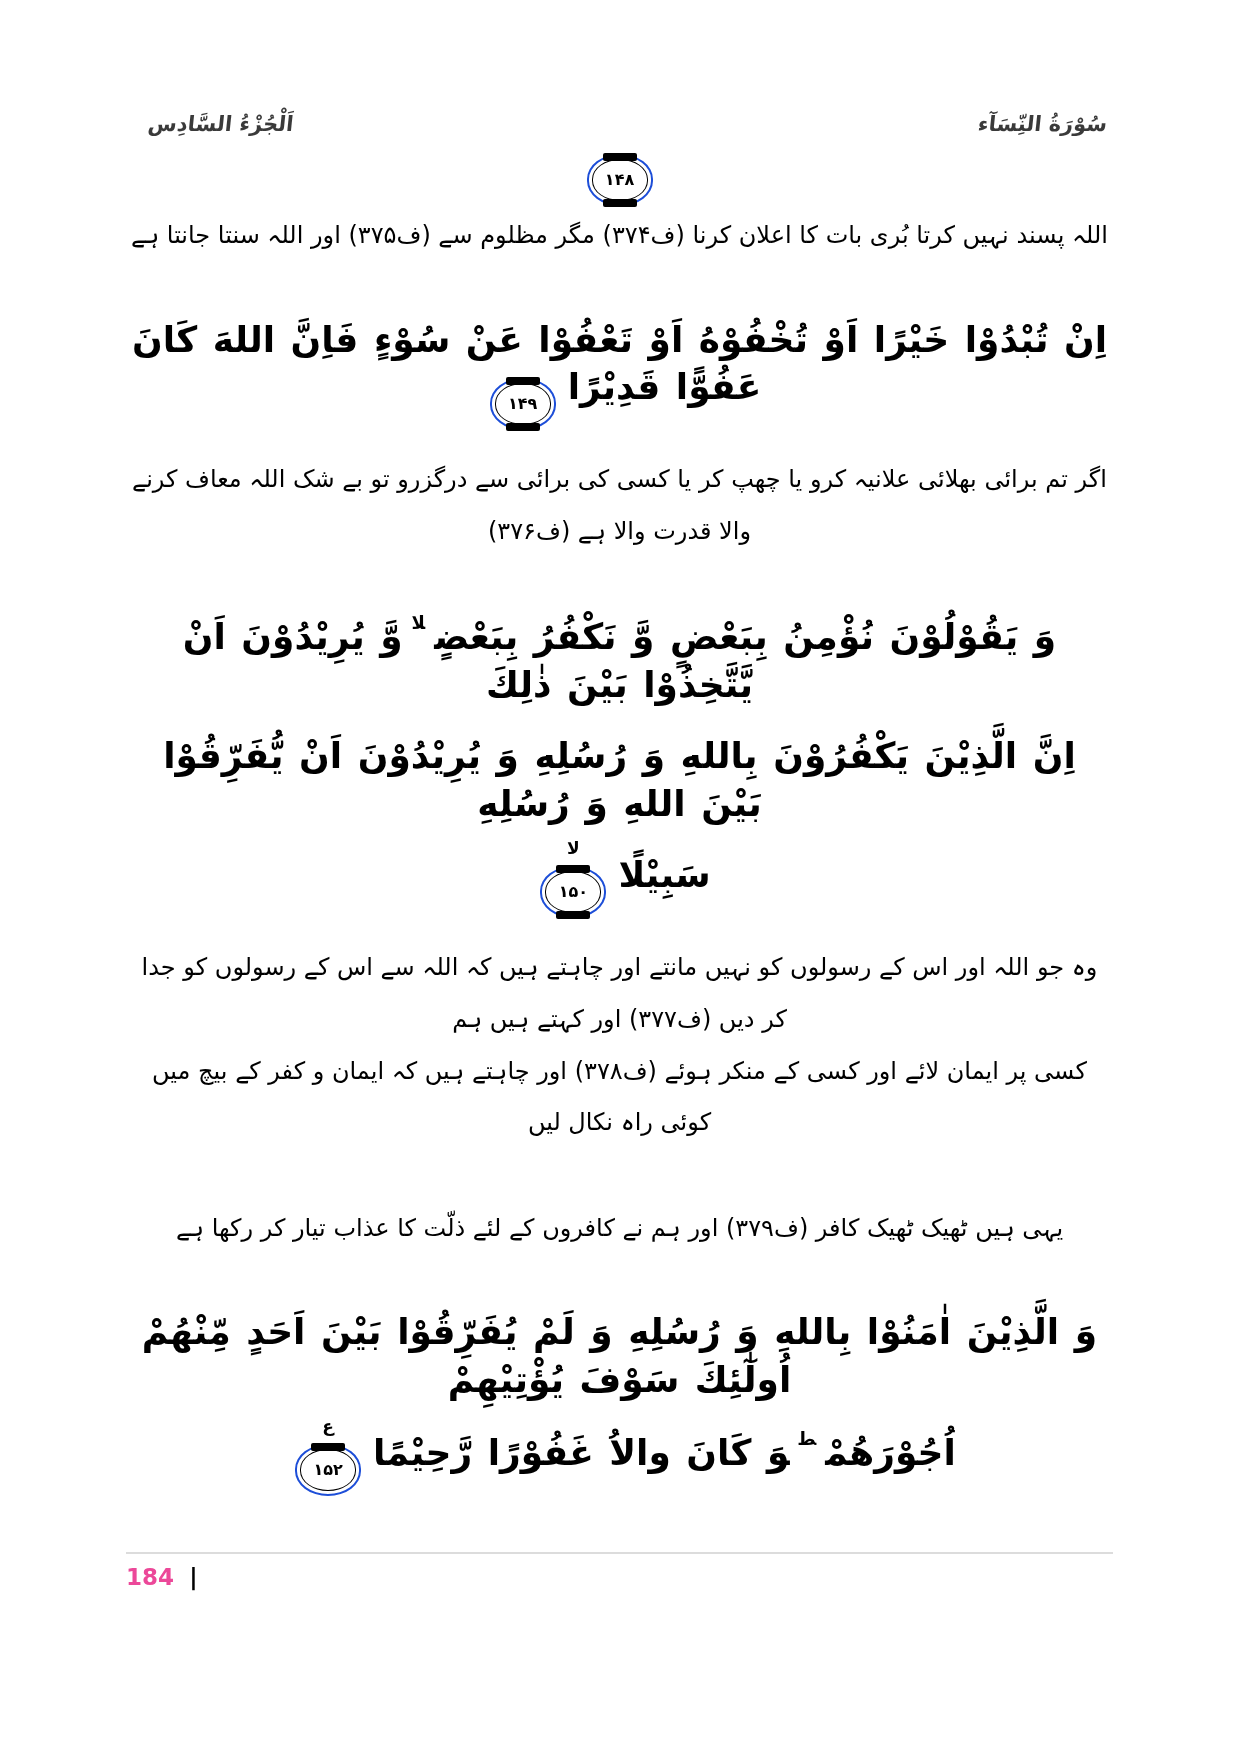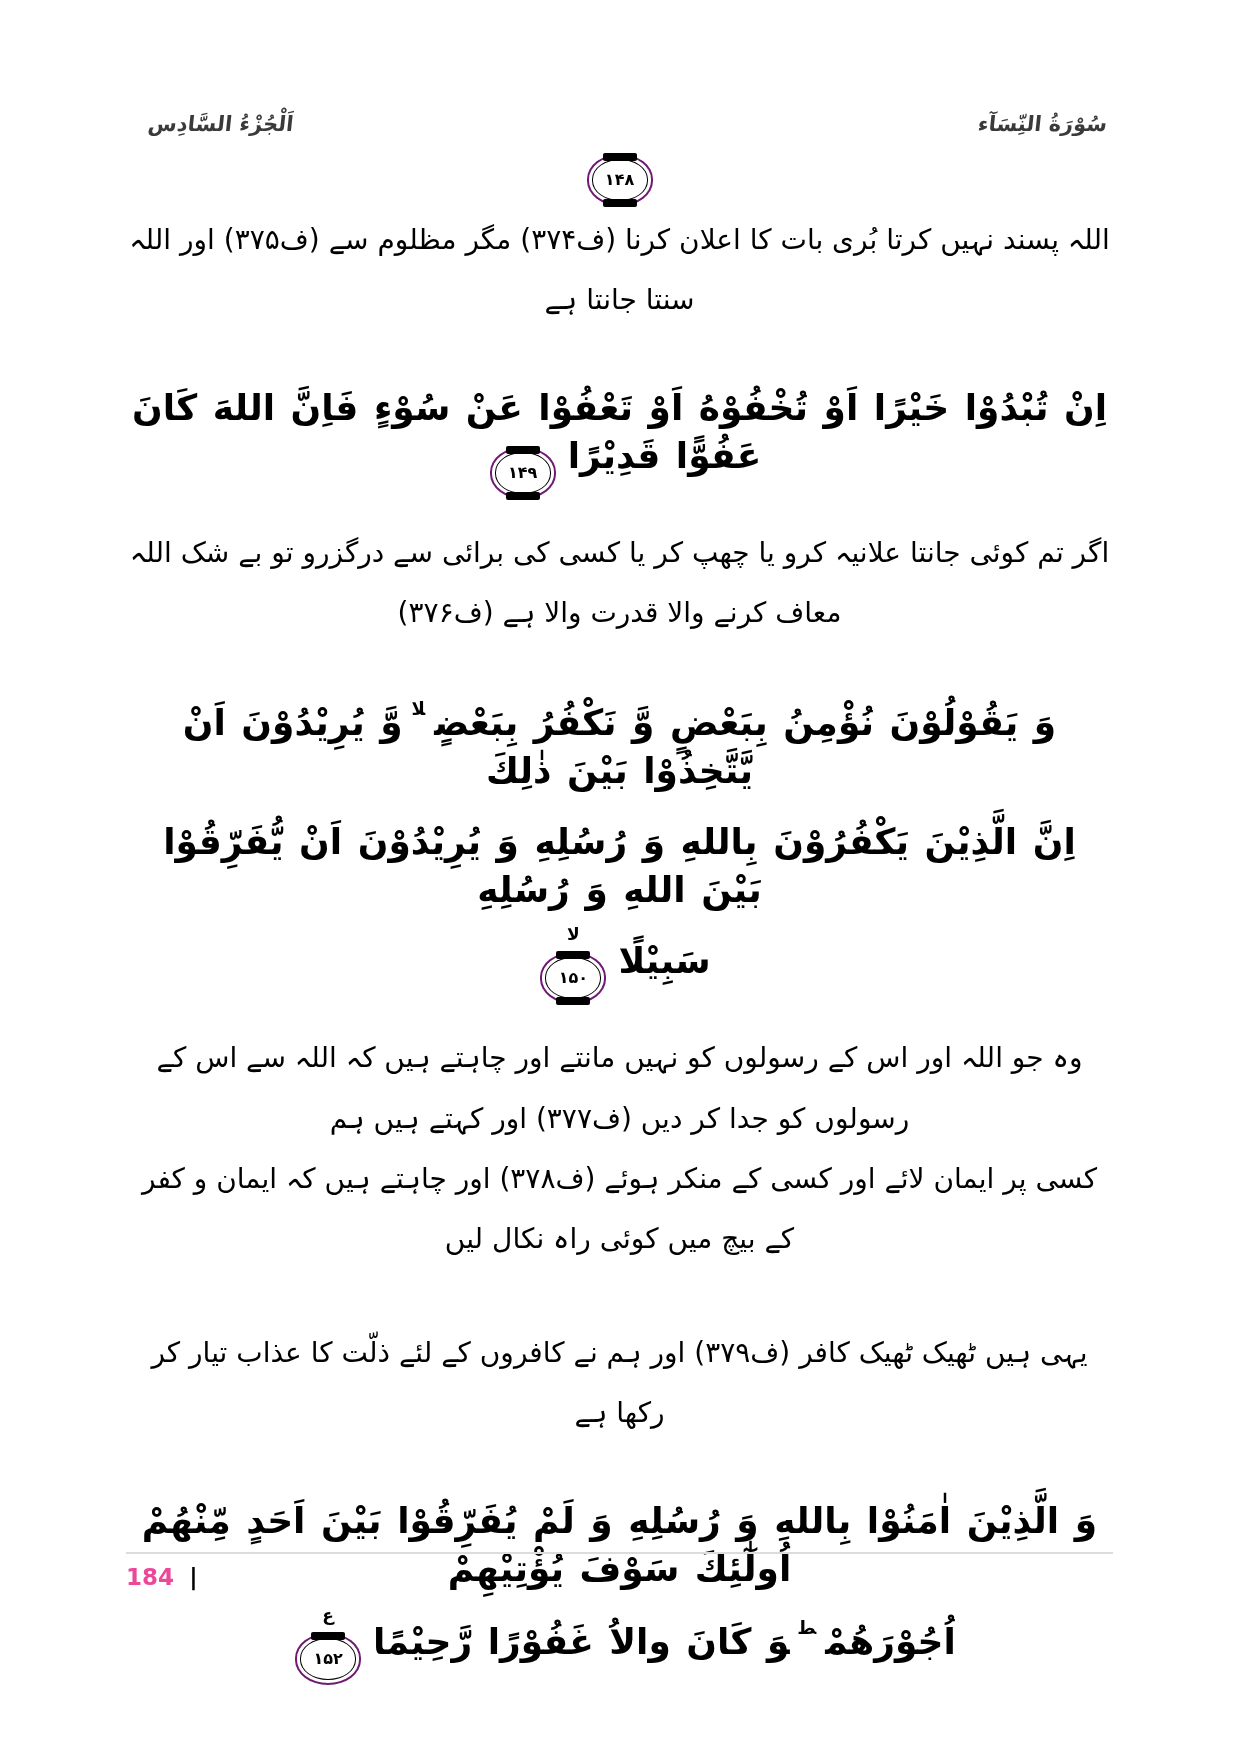--- a/index.html
+++ b/index.html
@@ -10,32 +10,32 @@
   .header{display:flex;justify-content:space-between;align-items:flex-start;margin:0 6px 18px 22px;}
   .calli{font-size:21px;font-weight:700;color:#1f1f1f;letter-spacing:0.5px;transform:skewX(-6deg);opacity:.88;}
 
   
   .verse-block{margin-bottom:54px;}
   .arabic-line{font-size:36px;font-weight:700;text-align:center;line-height:1.32;margin:24px 0;word-spacing:3px;}
   .waqf{font-size:18px;vertical-align:20px;padding:0 9px;font-weight:700;}
 
   
   .medallion-wrap{position:relative;display:inline-block;margin:0 12px;vertical-align:-10px;}
-  .medallion{position:relative;display:inline-flex;align-items:center;justify-content:center;width:62px;height:48px;border:2px solid #701a75;border-radius:50%/48%;background:#fff;}
+  .medallion{position:relative;display:inline-flex;align-items:center;justify-content:center;width:62px;height:48px;border:2px solid #1d4ed8;border-radius:50%/48%;background:#fff;}
   .medallion::before{content:"";position:absolute;inset:3px;border:1.5px solid #000;border-radius:50%/48%;}
   .mbar{position:absolute;right:50%;transform:translateX(50%);width:34px;height:8px;background:#000;border-radius:2px;z-index:2;}
   .mbar.top{top:-3px}
   .mbar.bottom{bottom:-3px}
   .medallion-num{position:relative;z-index:3;font-size:16px;font-weight:700;line-height:1;}
   .medallion-mark{position:absolute;top:-24px;right:50%;transform:translateX(50%);font-size:17px;font-weight:700;}
   .medallion-line{text-align:center;margin:4px 0 0 0;}
 
   
   .urdu{margin-top:4px;}
-  .urdu-line{font-size:28px;font-weight:500;text-align:center;line-height:2.15;}
+  .urdu-line{font-size:24px;font-weight:500;text-align:center;line-height:2.15;}
 
   
   .footer{position:absolute;left:126px;right:126px;top:1552px;}
   .footer-rule{border-top:2px solid #dcdcdc;height:0;margin-bottom:12px;}
   .page-num-row{direction:ltr;text-align:left;font-size:23px;line-height:1;}
   .page-num{color:#ec4899;font-weight:700;}
   .page-sep{color:#000;font-weight:700;margin-left:8px;}
 </style>
 </head>
 <body>
@@ -58,21 +58,21 @@
           <div class="urdu-line">اللہ پسند نہیں کرتا بُری بات کا اعلان کرنا (ف۳۷۴) مگر مظلوم سے (ف۳۷۵) اور اللہ سنتا جانتا ہے</div>
         </div>
       </section>
       <section class="verse-block">
         <div class="arabic-line"><span>اِنْ تُبْدُوْا خَيْرًا اَوْ تُخْفُوْهُ اَوْ تَعْفُوْا عَنْ سُوْءٍ فَاِنَّ اللهَ كَانَ عَفُوًّا قَدِيْرًا</span><span class="medallion-wrap"><span class="medallion">
               <span class="mbar top"></span>
               <span class="medallion-num">۱۴۹</span>
               <span class="mbar bottom"></span>
             </span></span></div>
         <div class="urdu">
-          <div class="urdu-line">اگر تم کوئی جانتا علانیہ کرو یا چھپ کر یا کسی کی برائی سے درگزرو تو بے شک اللہ معاف کرنے والا قدرت والا ہے (ف۳۷۶)</div>
+          <div class="urdu-line">اگر تم برائی بھلائی علانیہ کرو یا چھپ کر یا کسی کی برائی سے درگزرو تو بے شک اللہ معاف کرنے والا قدرت والا ہے (ف۳۷۶)</div>
         </div>
       </section>
       <section class="verse-block">
         <div class="arabic-line"><span>وَ يَقُوْلُوْنَ نُؤْمِنُ بِبَعْضٍ وَّ نَكْفُرُ بِبَعْضٍ</span><span class="waqf">لا</span><span>وَّ يُرِيْدُوْنَ اَنْ يَّتَّخِذُوْا بَيْنَ ذٰلِكَ</span></div>
         <div class="arabic-line"><span>اِنَّ الَّذِيْنَ يَكْفُرُوْنَ بِاللهِ وَ رُسُلِهِ وَ يُرِيْدُوْنَ اَنْ يُّفَرِّقُوْا بَيْنَ اللهِ وَ رُسُلِهِ</span></div>
         <div class="arabic-line"><span>سَبِيْلًا</span><span class="medallion-wrap"><span class="medallion-mark">لا</span><span class="medallion">
               <span class="mbar top"></span>
               <span class="medallion-num">۱۵۰</span>
               <span class="mbar bottom"></span>
             </span></span></div>

